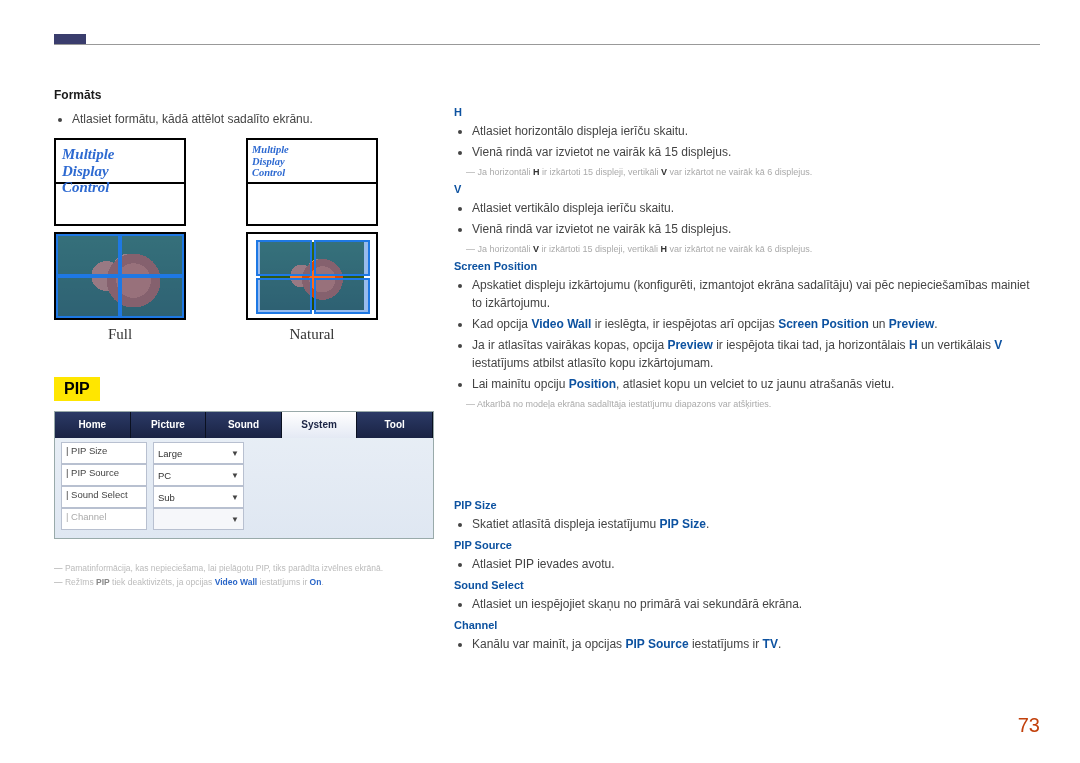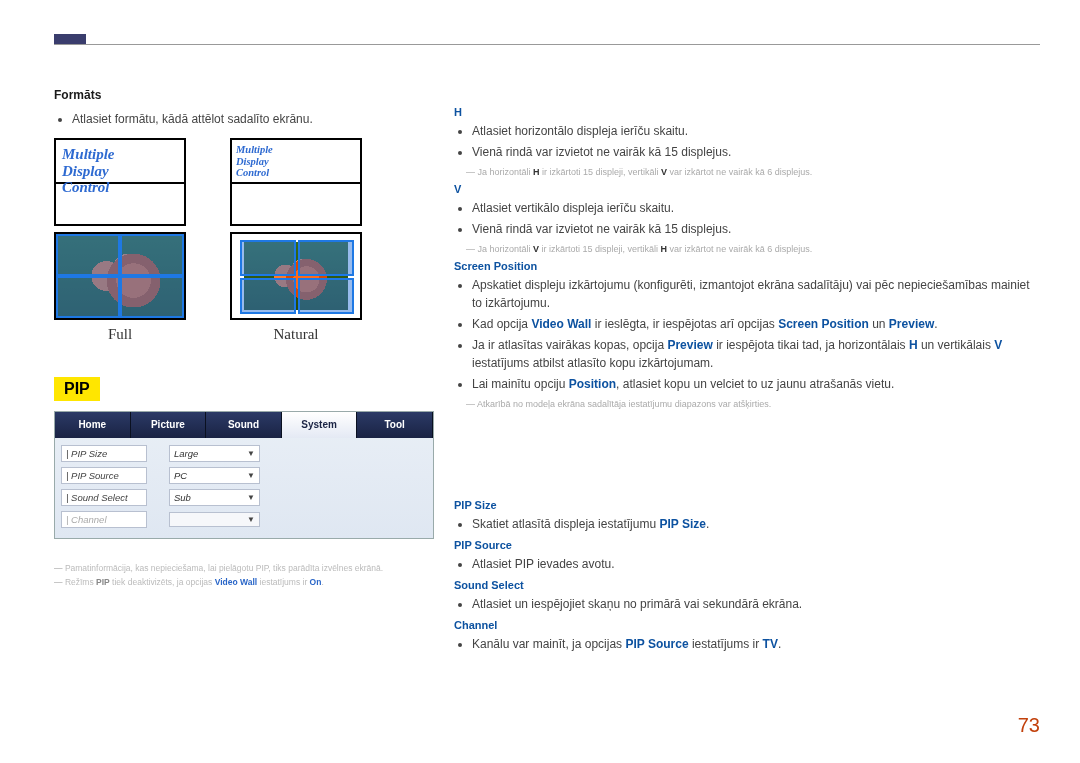--- a/index.html
+++ b/index.html
@@ -71,21 +71,21 @@
   .bluebold { font-weight: bold; color: #0d52a0; }
   .page-num {
     position: absolute;
     bottom: 26px;
     right: 40px;
     font-size: 20px;
     color: #c2410c;
   }
 
   
-  .formats-row { display:flex; gap: 44px; margin-top: 10px; }
+  .formats-row { display:flex; gap: 60px; margin-top: 10px; }
   .format-cell { display:flex; flex-direction:column; align-items:center; }
   .mdc-box {
     width: 132px; height: 88px;
     border: 2px solid #000;
     position: relative;
     background: #fff;
     overflow:hidden;
   }
   .mdc-box.full .vline { left:50%; top:0; bottom:0; width:2px; }
   .mdc-box.full .hline { position:absolute; left:0; right:0; top:50%; height:2px; background:#000; }
@@ -133,21 +133,21 @@
     font-size:10px;
   }
   .pip-tabs { display:flex; background:linear-gradient(#2b3a66,#1a2344); height:26px; }
   .pip-tab {
     flex:1; text-align:center; line-height:26px; color:#fff;
     font-weight:bold; font-size:10px; border-right:1px solid #0a1020;
     background: linear-gradient(#2b3a66,#1a2344);
   }
   .pip-tab.active { background: linear-gradient(#fff,#e4e9f4); color:#1a2344; }
   .pip-rows { padding:4px 6px 8px 6px; }
-  .pip-row { display:flex; align-items:center; height:22px; gap:22px;font-style:italic; }
+  .pip-row { display:flex; height:22px; gap:6px; }
   .pip-row .lbl {
     width:86px; background:#fff; border:1px solid #b8c0d0;
     font-size:9.5px; color:#444; padding:2px 4px;
   }
   .pip-row .lbl.dim { color:#aaa; }
   .pip-row .sel {
     width:91px; background:#fff; border:1px solid #b8c0d0;
     font-size:9.5px; padding:2px 4px; display:flex; justify-content:space-between;
     align-items:center;
   }

